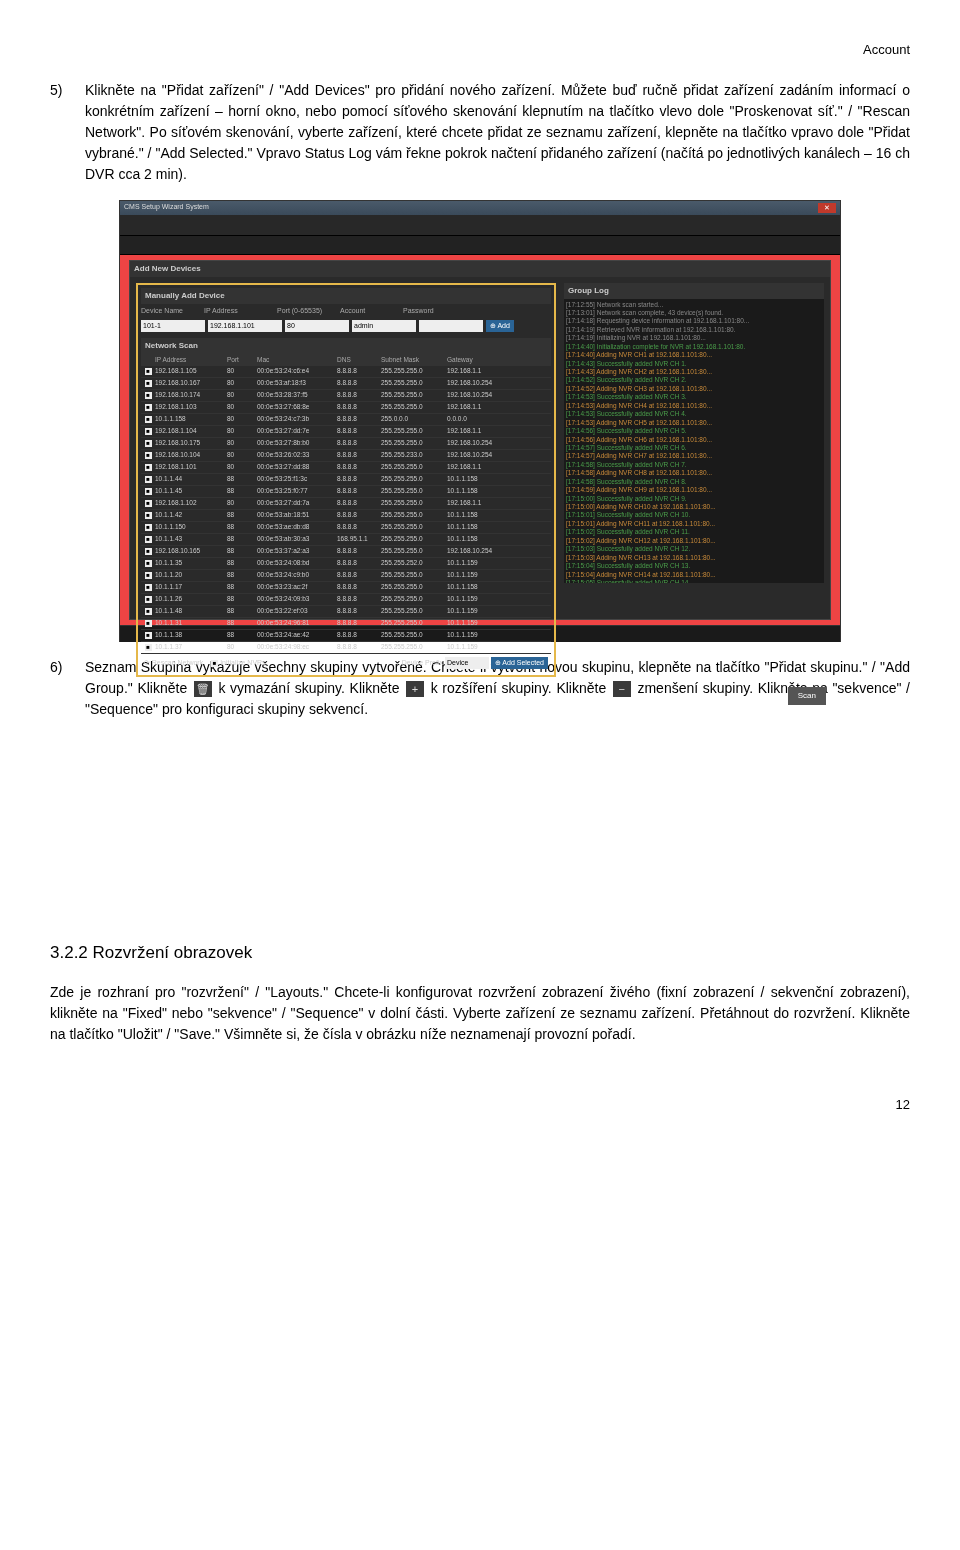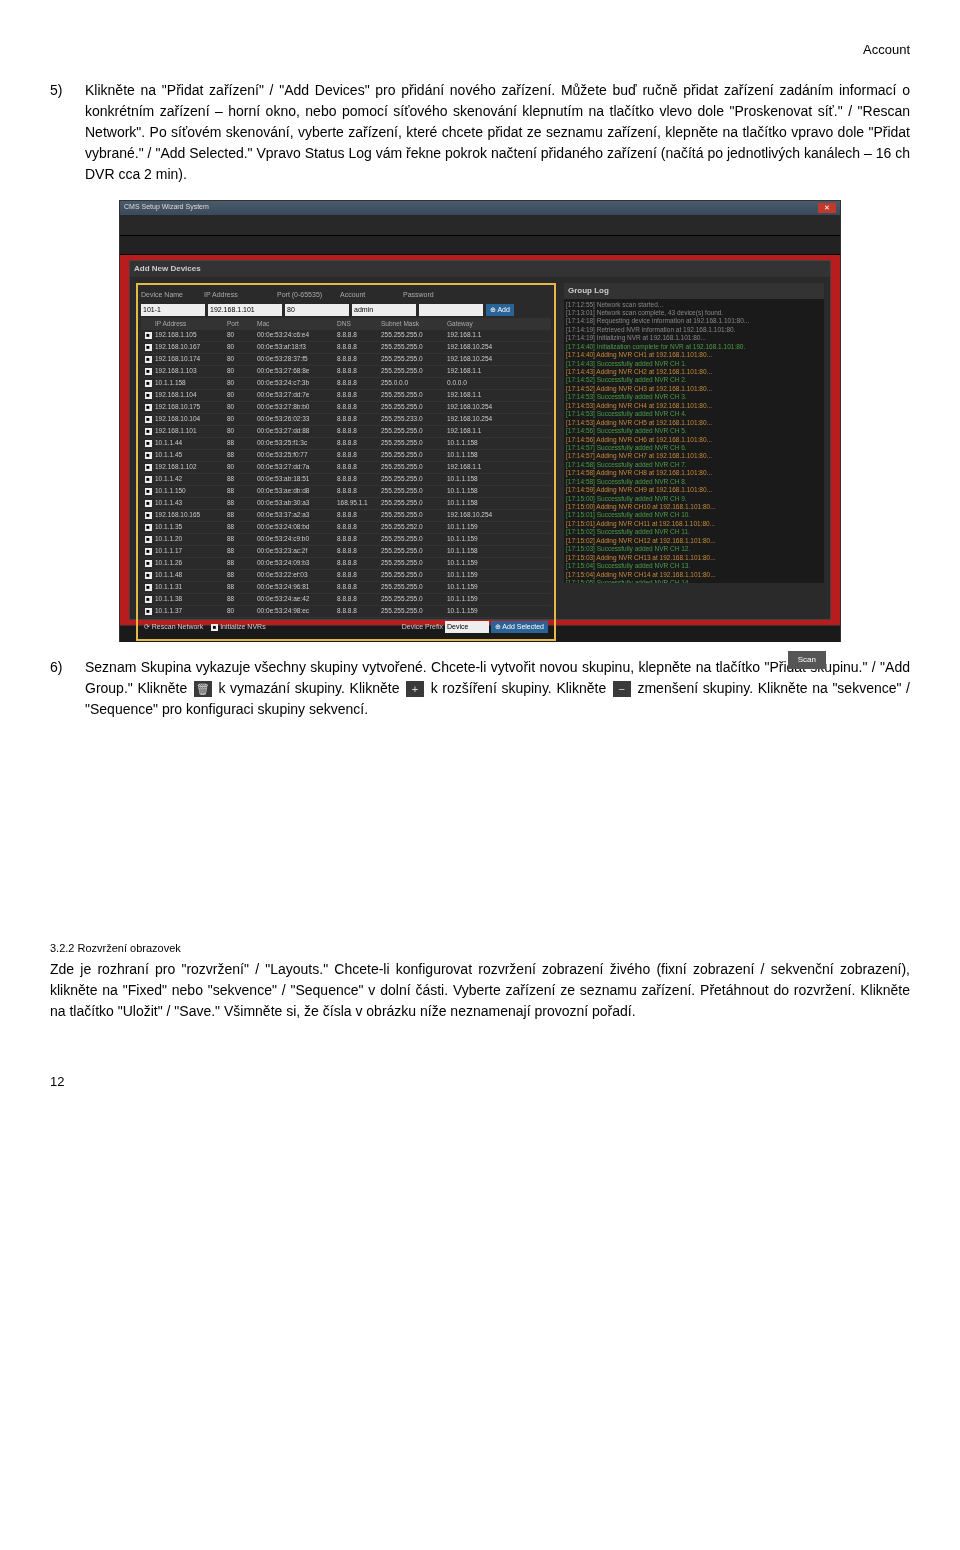--- a/index.html
+++ b/index.html
@@ -30,21 +30,21 @@
     flex-shrink: 0;
   }
   .list-content {
     flex: 1;
     text-align: justify;
   }
   .screenshot {
     width: 720px;
     height: 440px;
     margin: 15px auto;
-    background: #b91c1c;
+    background: #ef4444;
     position: relative;
     border: 1px solid #333;
   }
   .ss-titlebar {
     height: 14px;
     background: linear-gradient(#4a5a6a, #3a4a5a);
     display: flex;
     align-items: center;
     justify-content: space-between;
     padding: 0 4px;
@@ -208,26 +208,26 @@
     height: 16px;
     background: #3a3a3a;
     color: #ddd;
     text-align: center;
     line-height: 16px;
     font-size: 11px;
     vertical-align: middle;
     margin: 0 2px;
   }
   .section-heading {
-    font-size: 11px;
+    font-size: 17px;
     margin-top: 220px;
-    margin-bottom: 3px;
+    margin-bottom: 17px;
   }
   .page-num {
-    text-align: left;
+    text-align: right;
     margin-top: 50px;
     font-size: 13px;
   }
 </style>
 </head>
 <body>
 
 <div class="header-right">Account</div>
 
 <div class="list-item">
@@ -240,35 +240,37 @@
     <span class="ss-titlebar-text">CMS Setup Wizard System</span>
     <span class="ss-close">✕</span>
   </div>
   <div class="ss-topbar"></div>
   <div class="ss-toolbar"></div>
   <div class="ss-main">
     <div class="ss-dialog">
       <div class="ss-section-title">Add New Devices</div>
       <div class="ss-dialog-content">
         <div class="ss-left">
+          <div class="ss-section-title">Manually Add Device</div>
           <div class="ss-manual-header">
             <span style="width:60px">Device Name</span>
             <span style="width:70px">IP Address</span>
             <span style="width:60px">Port (0-65535)</span>
             <span style="width:60px">Account</span>
             <span style="width:60px">Password</span>
           </div>
           <div class="ss-manual-row">
             <span class="ss-input" style="width:60px">101-1</span>
             <span class="ss-input" style="width:70px">192.168.1.101</span>
             <span class="ss-input" style="width:60px">80</span>
             <span class="ss-input" style="width:60px">admin</span>
             <span class="ss-input" style="width:60px"></span>
             <span class="ss-add-btn">⊕ Add</span>
           </div>
+          <div class="ss-section-title" style="margin-top:4px">Network Scan</div>
           <div class="ss-table">
             <div class="ss-table-header">
               <span class="ss-chk"></span>
               <span class="ss-ip">IP Address</span>
               <span class="ss-port">Port</span>
               <span class="ss-mac">Mac</span>
               <span class="ss-dns">DNS</span>
               <span class="ss-subnet">Subnet Mask</span>
               <span class="ss-gateway">Gateway</span>
             </div>

